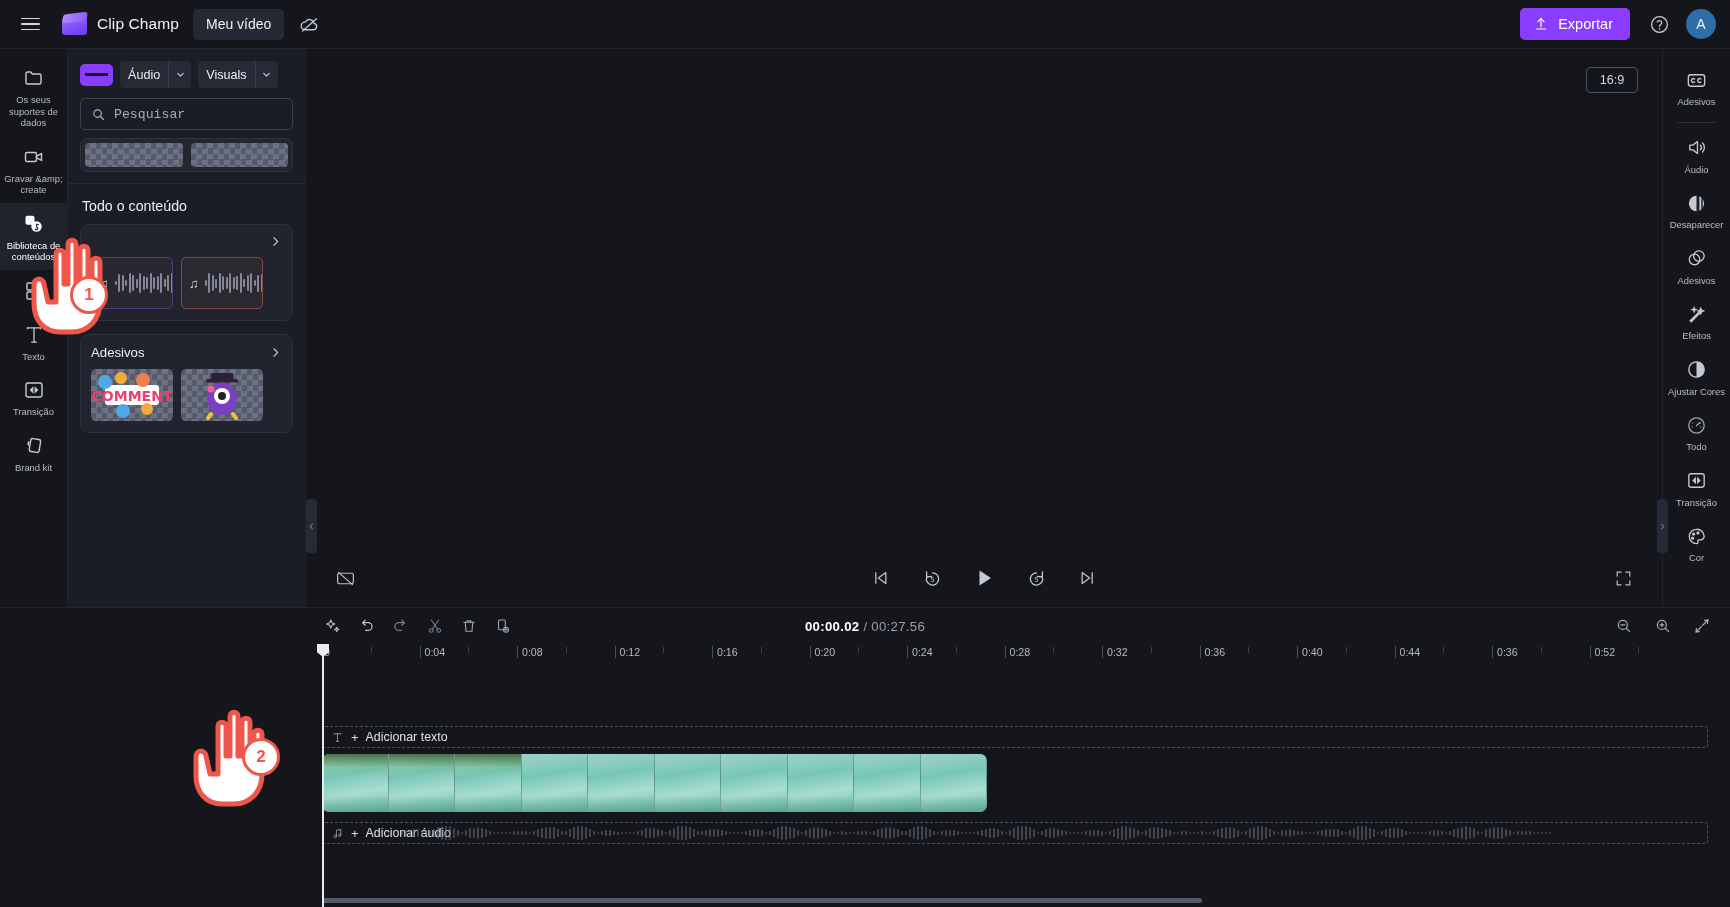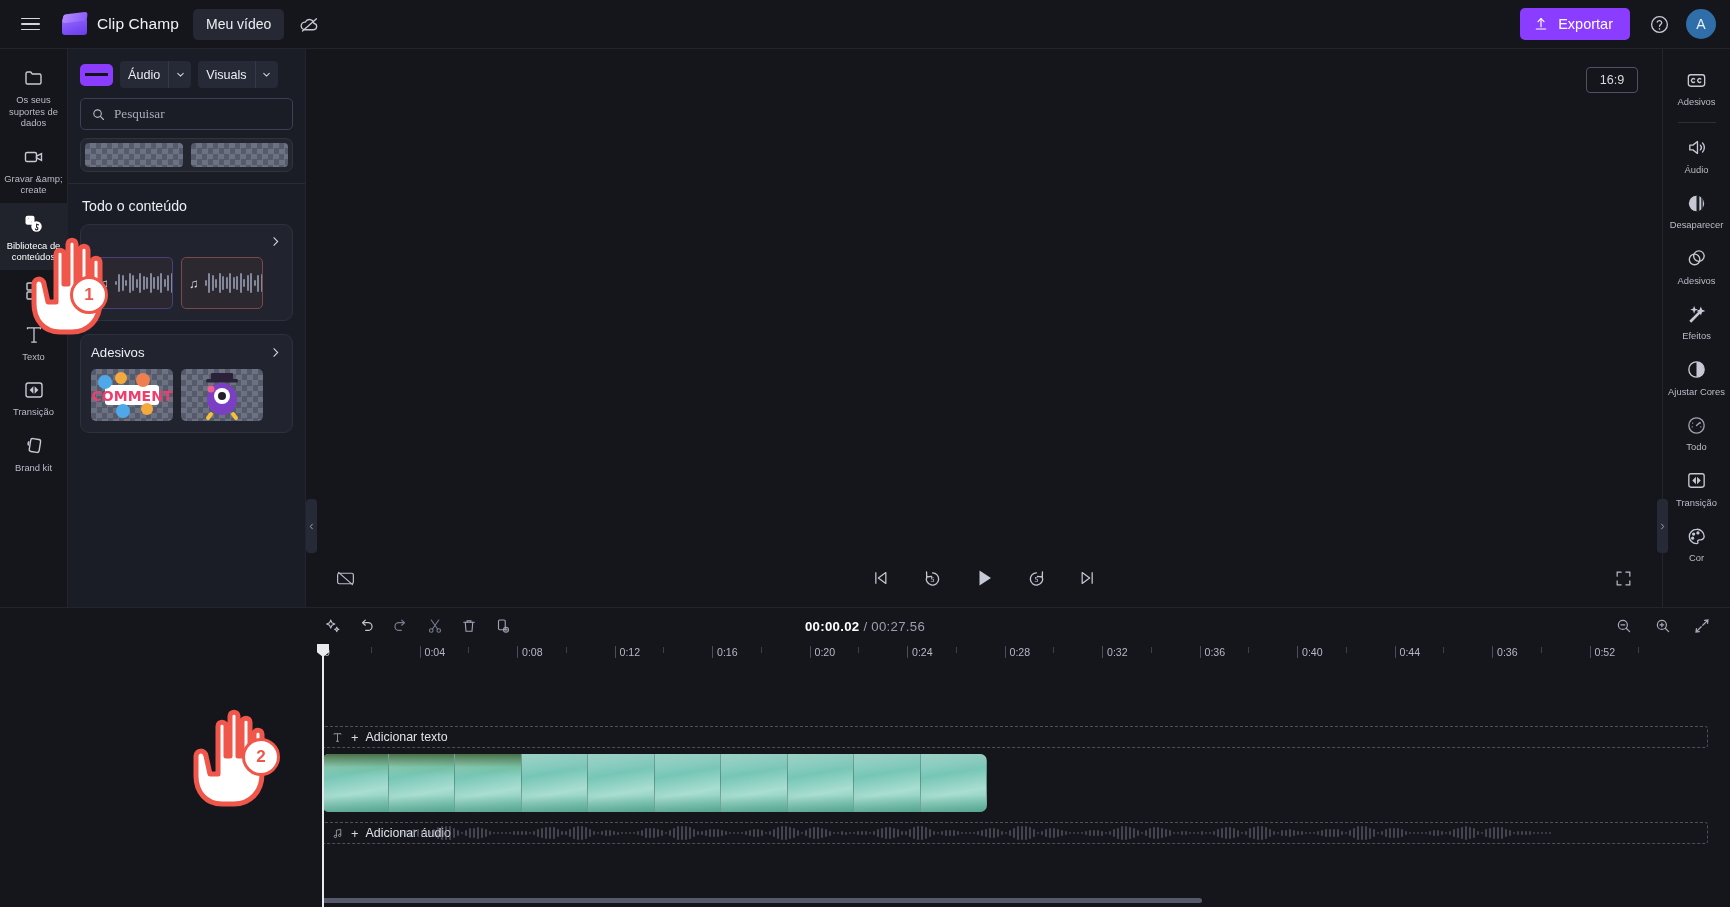--- a/index.html
+++ b/index.html
@@ -75,21 +75,21 @@
   .tile-purple::after { content: ""; position: absolute; left: 5px; top: 9px; width: 23px; height: 2px; background: #13131a;
      border-top: 1px dashed #13131a; }
   .seg { display: flex; align-items: stretch; height: 27px; }
   .seg .seg-lbl { padding: 0 8px; background: #262a36; border-radius: 4px 0 0 4px; display: flex; align-items: center; font-size: 12.6px; color: #eceef3; cursor: pointer; }
   .seg .seg-caret { width: 23px; background: #262a36; border-left: 1px solid #33384a; border-radius: 0 4px 4px 0; display: flex; align-items: center; justify-content: center; cursor: pointer; }
   .search-row { padding: 2px 12px 8px 12px; }
   .search-box {
     height: 32px; background: #1b1d26; border: 1px solid #3b4052; border-radius: 5px;
     display: flex; align-items: center; gap: 8px; padding: 0 10px;
   }
-  .search-box input { flex: 1; background: transparent; border: 0; outline: none; color: #a3a3a3; font-size: 13.2px; font-family: Liberation Serif, serif; }
+  .search-box input { flex: 1; background: transparent; border: 0; outline: none; color: #a3a3a3; font-size: 13.2px; font-family: Liberation Mono, monospace; }
   .search-box input::placeholder { color: #a8acb9; }
   .panel-strip { padding: 0 12px 8px 12px; }
   .strip-card { background: #23262f; border: 1px solid #30343f; border-radius: 7px; height: 34px; display: flex; gap: 8px; padding: 4px; overflow: hidden; }
   .strip-card .thumb { flex: 1; border-radius: 4px; background:
       repeating-conic-gradient(#6d7282 0 25%, #565b6b 0 50%) 0 0/11px 11px; }
   .panel-divider { height: 1px; background: #282b36; margin: 3px 0 0; }
   .panel-scroll { flex: 1; overflow-y: auto; padding: 10px 12px 20px 12px; position: relative; }
   .panel-scroll::-webkit-scrollbar { width: 6px; }
   .panel-scroll::-webkit-scrollbar-thumb { background: #4b5060; border-radius: 3px; }
   .section-title { font-size: 14.2px; color: #eceef3; margin: 4px 0 10px 2px; }

